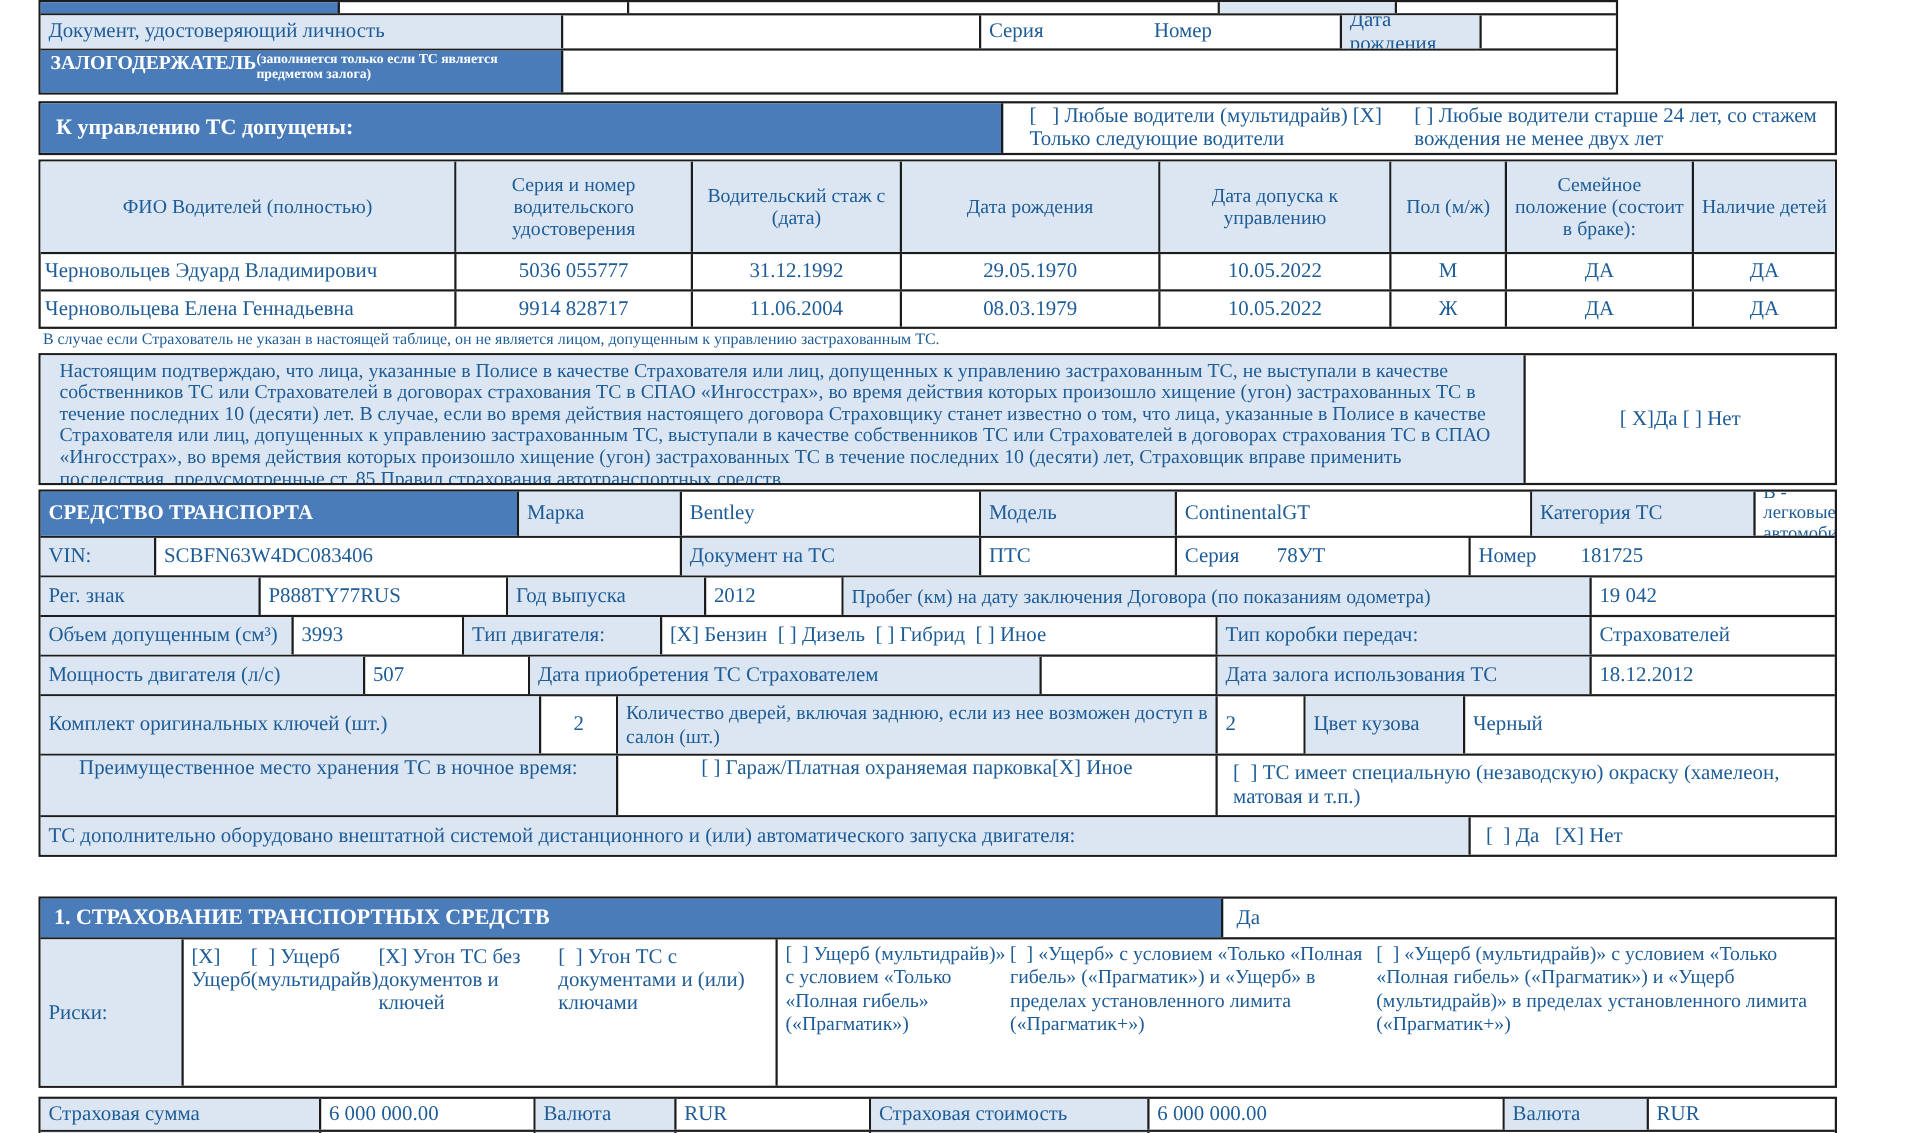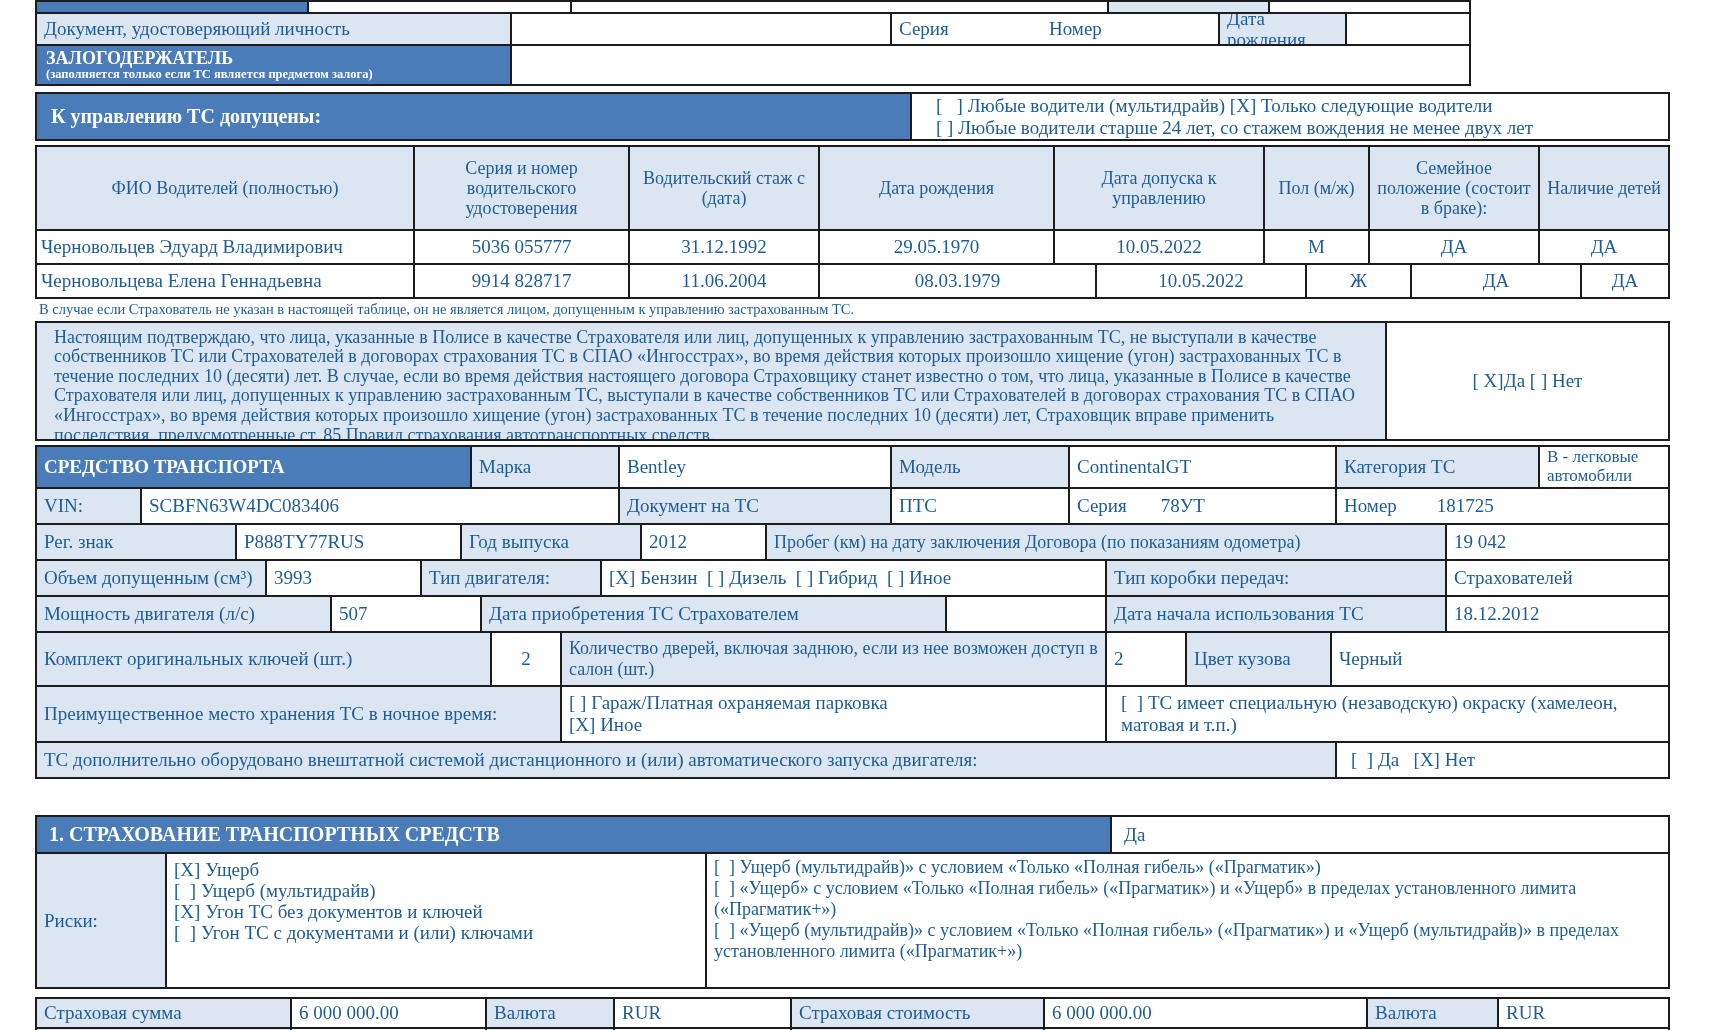--- a/index.html
+++ b/index.html
@@ -8,21 +8,21 @@
   .content{position:absolute;left:35px;top:0;width:1635px;}
   .tbl{border:2px solid #1c1c1c;background:#fff;}
   .row{display:flex;align-items:stretch;border-bottom:2px solid #1c1c1c;}
   .row:last-child{border-bottom:none;}
   .c{box-sizing:border-box;border-right:2px solid #1c1c1c;padding:1px 7px;display:flex;
      align-items:center;overflow:hidden;line-height:1.12;}
   .c:last-child{border-right:none;}
   .lb{background:#dce6f2;}
   .bl{background:#4a7cba;color:#fff;font-weight:bold;}
   .ctr{justify-content:center;text-align:center;}
-  .col{flex-direction:column;justify-content:center;align-items:flex-start;}
+  .col{flex-direction:row;justify-content:center;align-items:flex-start;}
   .colc{flex-direction:column;justify-content:center;align-items:center;text-align:center;}
   .ws{white-space:pre-wrap;}
   .tiny{font-size:12.5px;line-height:1.1;}
   .fn{font-size:14.5px;padding:2px 2px 3px 4px;line-height:1.15;}
   .para{display:block;padding:4px 10px;line-height:19.6px;font-size:18px;}
   .gap6{height:6px;} .gap4{height:4px;}
   .hdr20{font-size:20px;}
   .risk-line{line-height:21px;}
 </style>
 </head>
@@ -88,21 +88,21 @@
       <div class="c ctr" style="width:235px">29.05.1970</div>
       <div class="c ctr" style="width:210px">10.05.2022</div>
       <div class="c ctr" style="width:105px">М</div>
       <div class="c ctr" style="width:170px">ДА</div>
       <div class="c ctr" style="flex:1">ДА</div>
     </div>
     <div class="row" style="height:32px">
       <div class="c" style="width:378px;padding-left:4px">Черновольцева Елена Геннадьевна</div>
       <div class="c ctr" style="width:215px">9914 828717</div>
       <div class="c ctr" style="width:190px">11.06.2004</div>
-      <div class="c ctr" style="width:277px">08.03.1979</div>
+      <div class="c ctr" style="width:235px">08.03.1979</div>
       <div class="c ctr" style="width:210px">10.05.2022</div>
       <div class="c ctr" style="width:105px">Ж</div>
       <div class="c ctr" style="width:170px">ДА</div>
       <div class="c ctr" style="flex:1">ДА</div>
     </div>
   </div>
 
   <div class="fn">В случае если Страхователь не указан в настоящей таблице, он не является лицом, допущенным к управлению застрахованным ТС.</div>
 
   <div class="tbl">
@@ -115,21 +115,21 @@
   </div>
 
   <div class="gap4"></div>
 
   <div class="tbl">
     <div class="row" style="height:40px">
       <div class="c bl" style="width:435px;font-size:19px">СРЕДСТВО ТРАНСПОРТА</div>
       <div class="c lb" style="width:148px">Марка</div>
       <div class="c" style="width:272px">Bentley</div>
       <div class="c lb" style="width:178px">Модель</div>
-      <div class="c" style="width:267px">ContinentalGT</div>
+      <div class="c" style="width:323px">ContinentalGT</div>
       <div class="c lb" style="width:203px">Категория ТС</div>
       <div class="c" style="flex:1;font-size:17px;line-height:1.1">В - легковые автомобили</div>
     </div>
     <div class="row" style="height:34px">
       <div class="c lb" style="width:105px">VIN:</div>
       <div class="c" style="width:478px">SCBFN63W4DC083406</div>
       <div class="c lb" style="width:272px">Документ на ТС</div>
       <div class="c" style="width:178px">ПТС</div>
       <div class="c" style="width:267px;gap:34px">
         <span>Серия</span>
@@ -154,21 +154,21 @@
       <div class="c lb" style="width:180px">Тип двигателя:</div>
       <div class="c ws" style="width:505px">[X] Бензин  [ ] Дизель  [ ] Гибрид  [ ] Иное</div>
       <div class="c lb" style="width:340px">Тип коробки передач:</div>
       <div class="c" style="flex:1">Страхователей</div>
     </div>
     <div class="row" style="height:34px">
       <div class="c lb" style="width:295px">Мощность двигателя (л/с)</div>
       <div class="c" style="width:150px">507</div>
       <div class="c lb" style="width:465px">Дата приобретения ТС Страхователем</div>
       <div class="c" style="width:160px"></div>
-      <div class="c lb" style="width:340px">Дата начала использования ТС</div>
+      <div class="c lb" style="width:340px">Дата залога использования ТС</div>
       <div class="c" style="flex:1">18.12.2012</div>
     </div>
     <div class="row" style="height:52px">
       <div class="c lb" style="width:455px">Комплект оригинальных ключей (шт.)</div>
       <div class="c ctr" style="width:70px">2</div>
       <div class="c lb" style="width:545px;font-size:18px;line-height:1.15">Количество дверей, включая заднюю, если из нее возможен доступ в салон (шт.)</div>
       <div class="c" style="width:80px">2</div>
       <div class="c lb" style="width:145px">Цвет кузова</div>
       <div class="c" style="flex:1">Черный</div>
     </div>

